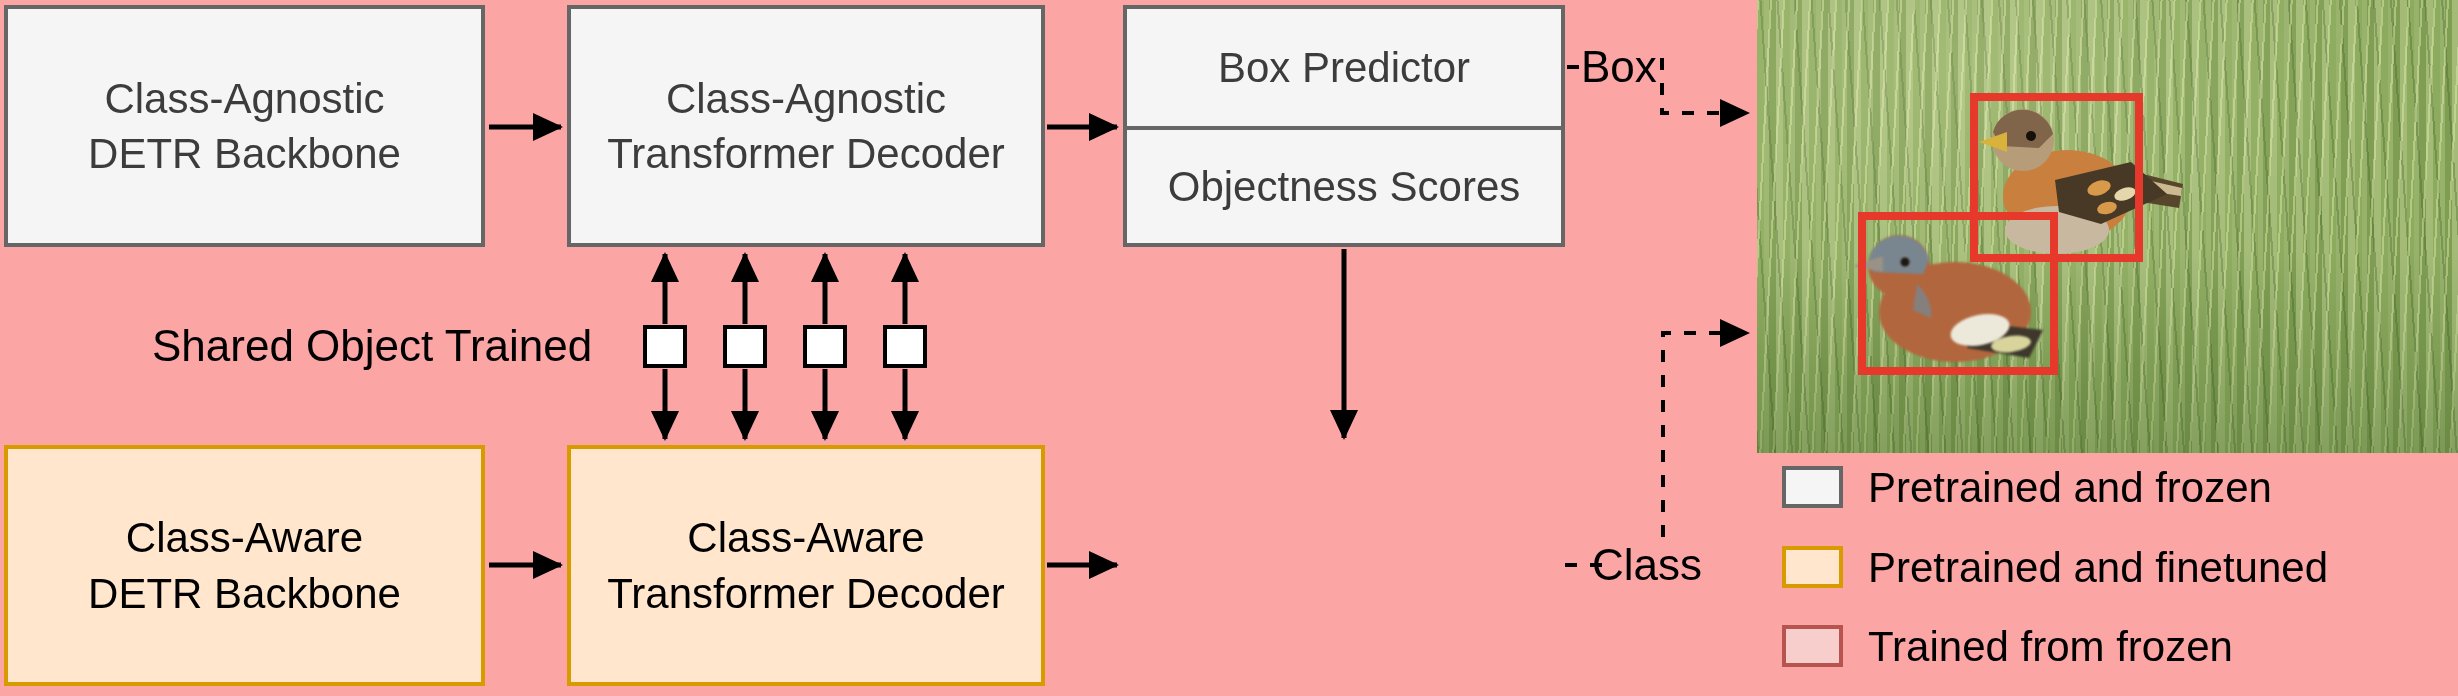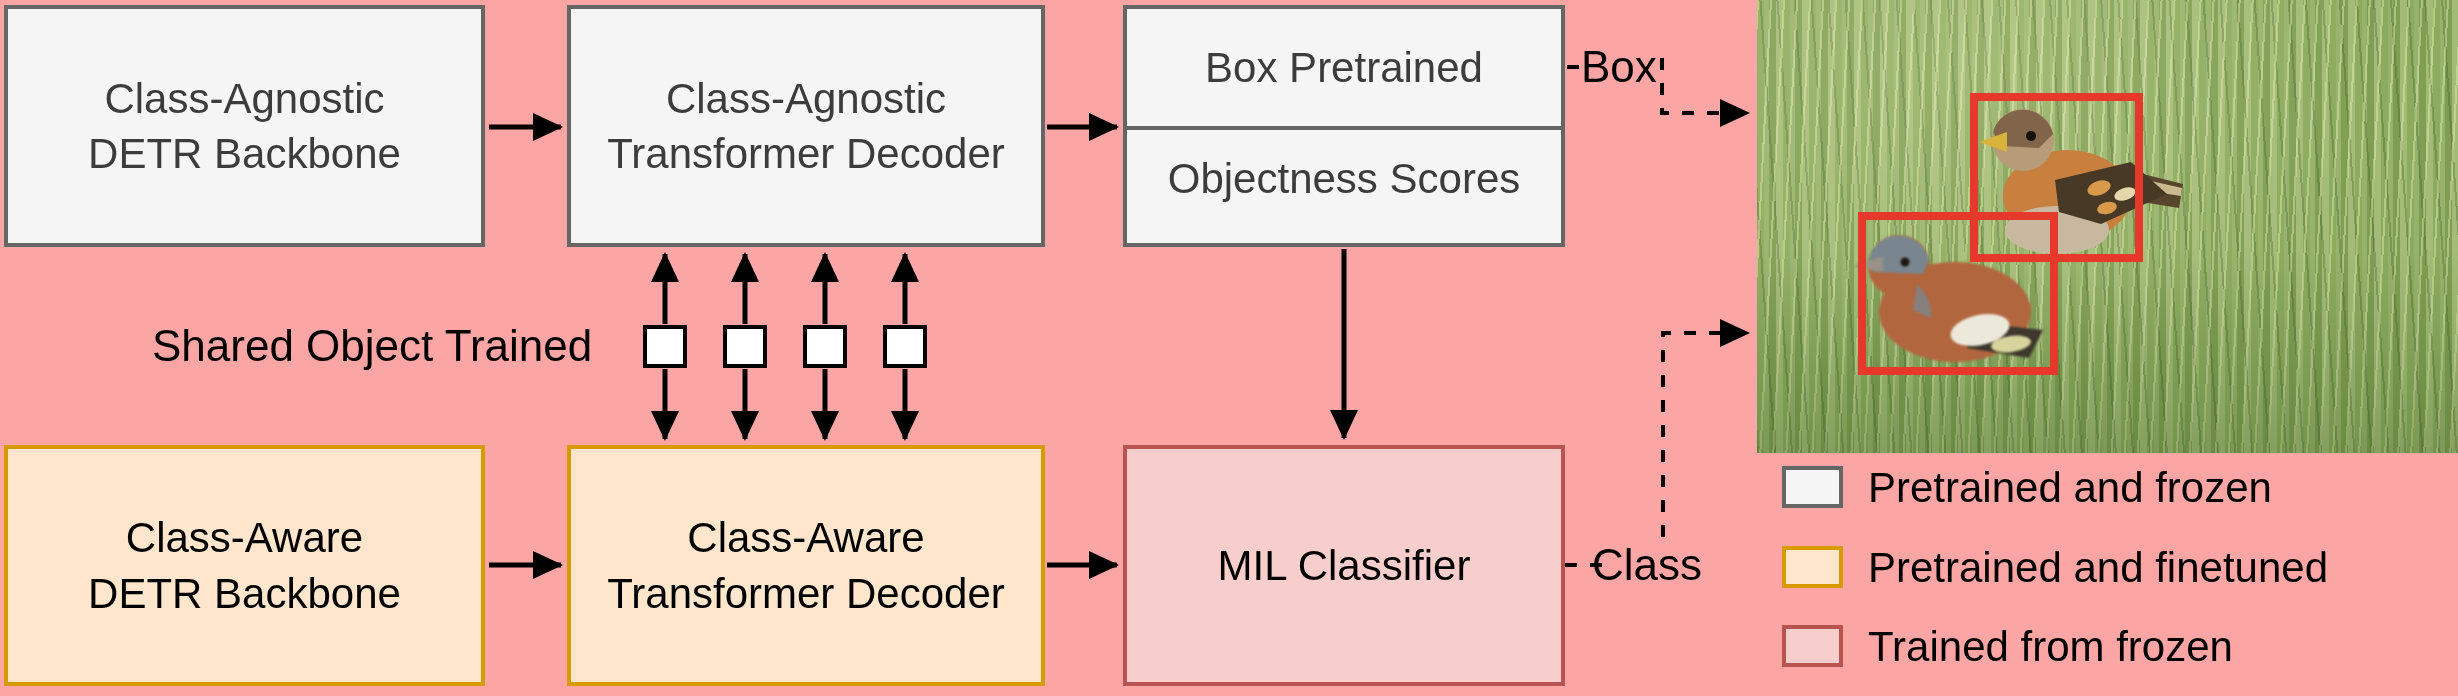--- a/index.html
+++ b/index.html
@@ -15,21 +15,21 @@
   .gray{background:var(--gray-fill);border:4px solid var(--gray-stroke);color:var(--gray-text);}
   .orange{background:var(--orange-fill);border:4px solid var(--orange-stroke);color:var(--text);justify-content:center;}
   .pink{background:var(--pink-fill);border:4px solid var(--pink-stroke);color:var(--text);}
 
   #block-ca-backbone{left:4px;top:5px;width:481px;height:242px;}
   #block-ca-decoder{left:567px;top:5px;width:478px;height:242px;}
   #block-predictor-stack{left:1123px;top:5px;width:442px;height:242px;padding:0;display:block;}
   .stack-divider{position:absolute;left:0;right:0;top:117px;height:4px;background:var(--gray-stroke);}
   .stack-cell{position:absolute;left:0;right:0;display:flex;align-items:center;justify-content:center;font-size:42px;color:var(--gray-text);}
   .stack-cell.top{top:0;height:117px;}
-  .stack-cell.bottom{top:113px;height:113px;}
+  .stack-cell.bottom{top:121px;height:113px;}
 
   #block-cls-backbone{left:4px;top:445px;width:481px;height:241px;}
   #block-cls-decoder{left:567px;top:445px;width:478px;height:241px;}
   #block-mil{left:1123px;top:445px;width:442px;height:241px;}
 
   .query-square{position:absolute;top:325px;width:44px;height:43px;box-sizing:border-box;border:4px solid #000;background:#fff;}
 
   .float-label{position:absolute;font-size:44px;line-height:52px;color:var(--text);white-space:nowrap;}
   #label-shared-queries{left:152px;top:320px;}
   #label-box-out{left:1581px;top:41px;}
@@ -68,38 +68,35 @@
   <div class="block gray" id="block-ca-backbone">
     <span>Class-Agnostic
 DETR Backbone</span>
   </div>
   <div class="block gray" id="block-ca-decoder">
     <span>Class-Agnostic
 Transformer Decoder</span>
   </div>
   <div class="block gray" id="block-predictor-stack">
     <div class="stack-cell top">
-      <span>Box Pretrained</span>
+      <span>Box Predictor</span>
     </div>
     <div class="stack-divider"></div>
     <div class="stack-cell bottom">
       <span>Objectness Scores</span>
     </div>
   </div>
 
   <div class="block orange" id="block-cls-backbone">
     <span>Class-Aware
 DETR Backbone</span>
   </div>
   <div class="block orange" id="block-cls-decoder">
     <span>Class-Aware
 Transformer Decoder</span>
-  </div>
-  <div class="block pink" id="block-mil">
-    <span>MIL Classifier</span>
   </div>
 
   <div class="float-label" id="label-shared-queries">Shared Object Trained</div>
   <div class="query-square" style="left:643px"></div>
   <div class="query-square" style="left:723px"></div>
   <div class="query-square" style="left:803px"></div>
   <div class="query-square" style="left:883px"></div>
 
   <div class="float-label" id="label-box-out">Box</div>
   <div class="float-label" id="label-class-out">Class</div>

